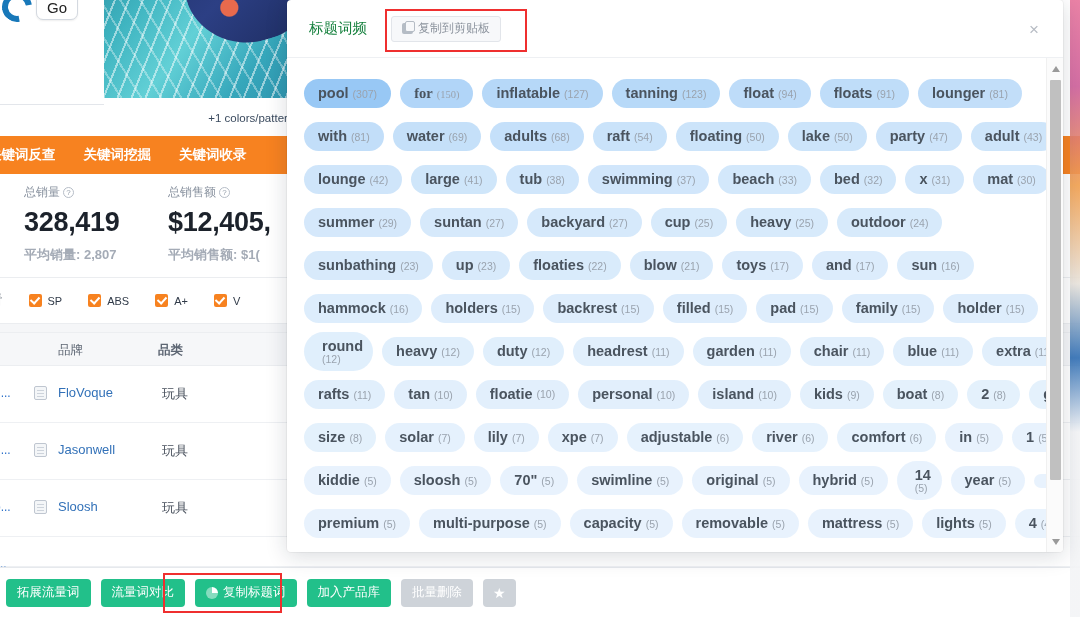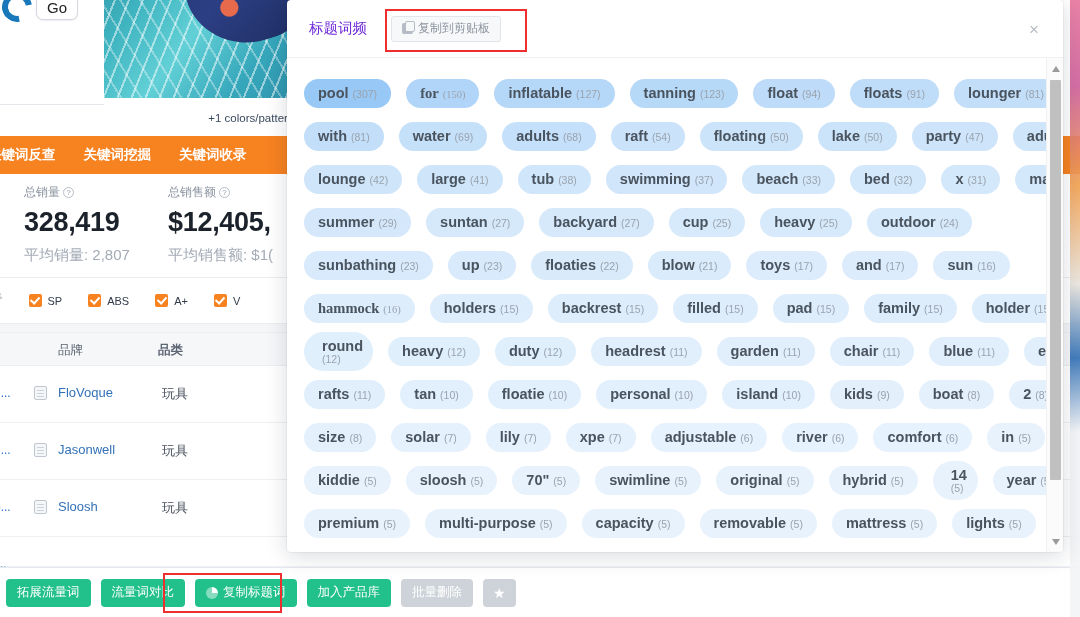--- a/index.html
+++ b/index.html
@@ -70,21 +70,21 @@
 
   .stats-panel {
     position: absolute; left: 0; top: 174px; width: 1080px; height: 104px;
     background: #fff; border-bottom: 1px solid #ebedf0;
   }
   .stat { position: absolute; top: 10px; }
   .stat .lbl { font-size: 12px; color: #8a93a0; }
   .stat .lbl .q { display:inline-block; width:11px; height:11px; line-height:10px; text-align:center;
     border:1px solid #b6bdc7; border-radius:50%; font-size:8px; color:#97a0ac; vertical-align:1px; margin-left:3px;}
   .stat .val { font-size: 27px; font-weight: 700; color: #1c222b; margin-top: 6px; letter-spacing: -.3px; }
-  .stat .sub { font-size: 15px; color: #a4abb6; margin-top: 8px; }
+  .stat .sub { font-size: 13px; color: #a4abb6; margin-top: 8px; font-weight: bold; }
   .stat-0 { left: 24px; }
   .stat-1 { left: 168px; }
 
   .filter-bar {
     position: absolute; left: 0; top: 278px; width: 1080px; height: 46px;
     background: #fff; display: flex; align-items: center; border-bottom: 1px solid #ebedf0;
   }
   .filter-bar .f-lead { font-size: 12.5px; color: #46505f; margin-left: -10px; }
   .chk { display: flex; align-items: center; margin-left: 26px; }
   .chk .box {
@@ -174,21 +174,21 @@
   .modal {
     position: absolute; left: 287px; top: 0px; width: 776px; height: 552px;
     background: #fff; border-radius: 4px;
     box-shadow: 0 4px 22px rgba(20,30,50,.16), 0 0 0 1px rgba(0,0,0,.04);
     overflow: hidden;
   }
   .modal-head {
     position: relative; height: 58px; border-bottom: 1px solid #eef0f3;
     display: flex; align-items: center; padding-left: 22px;
   }
-  .modal-title { font-size: 14.5px; color: #6d28d9; font-weight: 400; }
+  .modal-title { font-size: 14.5px; color: #15803d; font-weight: 400; }
   .copy-btn {
     margin-left: 24px; height: 26px; border: 1px solid #e2e5ea; border-radius: 3px;
     background: #f7f8fa; color: #8d949e; font-size: 12px;
     display: flex; align-items: center; padding: 0 10px; white-space: nowrap;
   }
   .copy-btn .cp-ic {
     width: 11px; height: 11px; margin-right: 5px; border-radius: 2px;
     background: #b5bcc5; position: relative;
   }
   .copy-btn .cp-ic::after {
@@ -199,21 +199,21 @@
     position: absolute; right: 18px; top: 18px; width: 22px; height: 22px;
     display: flex; align-items: center; justify-content: center;
     color: #b7bcc4; font-size: 17px; line-height: 1;
   }
 
   .tag-area {
     position: relative; height: 494px; padding: 14px 42px 0 17px; overflow: hidden;
   }
   .tag-rows { display: block; }
   .tag-row {
-    display: flex; align-items: center; gap: 15px; height: 43px;
+    display: flex; align-items: center; gap: 9px; height: 43px;
   }
   .tag {
     display: inline-flex; align-items: baseline; border-radius: 999px;
     padding: 7px 14px; white-space: nowrap; line-height: 1;
   }
   .tag .w { font-size: 14.5px; font-weight: 700; color: #4a545f; }
   .tag .c { font-size: 10.5px; color: #9aa3ae; margin-left: 4px; font-weight: 400; }
 
   .modal-scrollbar {
     position: absolute; right: 0px; top: 58px; width: 17px; height: 494px;
@@ -509,21 +509,21 @@
             <div class="tag" style="background: rgba(150, 199, 245, 0.333);">
               <span class="w">and</span>
               <span class="c">(17)</span>
             </div>
             <div class="tag" style="background: rgba(150, 199, 245, 0.325);">
               <span class="w">sun</span>
               <span class="c">(16)</span>
             </div>
           </div>
           <div class="tag-row">
-            <div class="tag" style="background: rgba(150, 199, 245, 0.325); font-family: Liberation Serif, serif;">
+            <div class="tag" style="background: rgba(150, 199, 245, 0.325);">
               <span class="w">hammock</span>
               <span class="c">(16)</span>
             </div>
             <div class="tag" style="background: rgba(150, 199, 245, 0.318);">
               <span class="w">holders</span>
               <span class="c">(15)</span>
             </div>
             <div class="tag" style="background: rgba(150, 199, 245, 0.318);">
               <span class="w">backrest</span>
               <span class="c">(15)</span>
@@ -581,21 +581,21 @@
           </div>
           <div class="tag-row">
             <div class="tag" style="background: rgba(150, 199, 245, 0.286);">
               <span class="w">rafts</span>
               <span class="c">(11)</span>
             </div>
             <div class="tag" style="background: rgba(150, 199, 245, 0.28);">
               <span class="w">tan</span>
               <span class="c">(10)</span>
             </div>
-            <div class="tag" style="background: rgba(150, 199, 245, 0.28);">
+            <div class="tag" style="background: rgba(150, 199, 245, 0.28); align-items: center;">
               <span class="w">floatie</span>
               <span class="c">(10)</span>
             </div>
             <div class="tag" style="background: rgba(150, 199, 245, 0.28);">
               <span class="w">personal</span>
               <span class="c">(10)</span>
             </div>
             <div class="tag" style="background: rgba(150, 199, 245, 0.28);">
               <span class="w">island</span>
               <span class="c">(10)</span>

